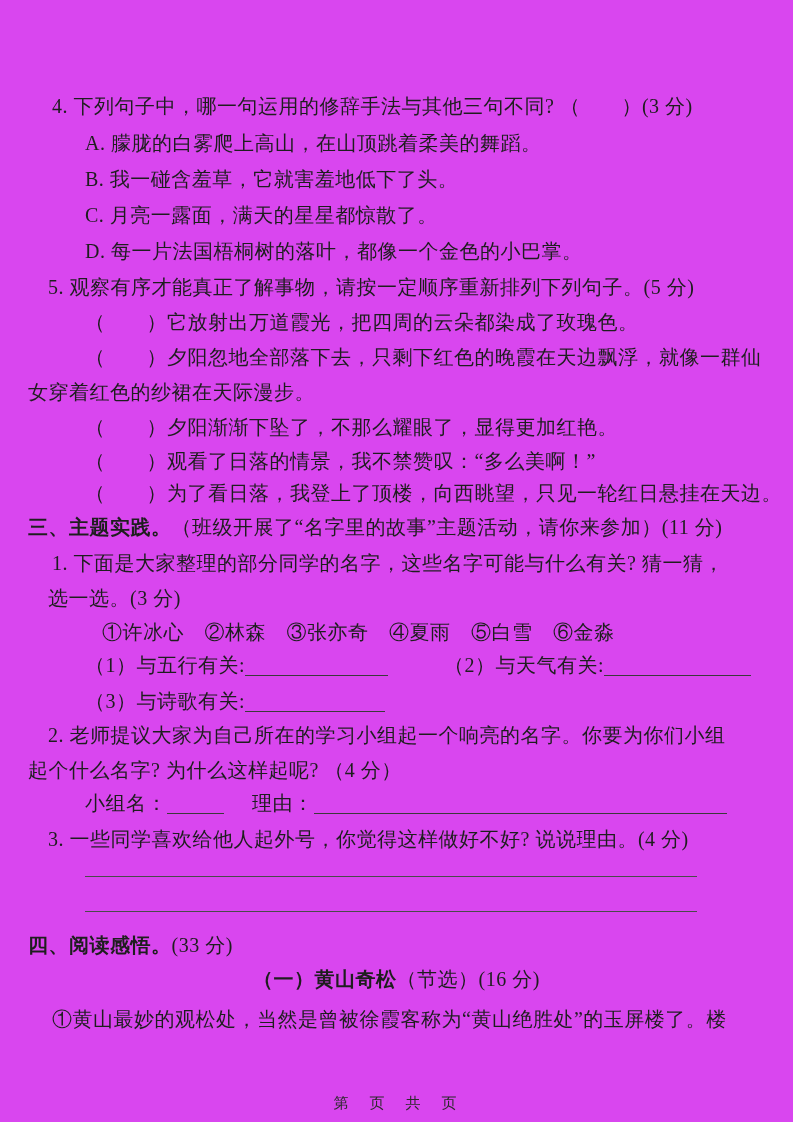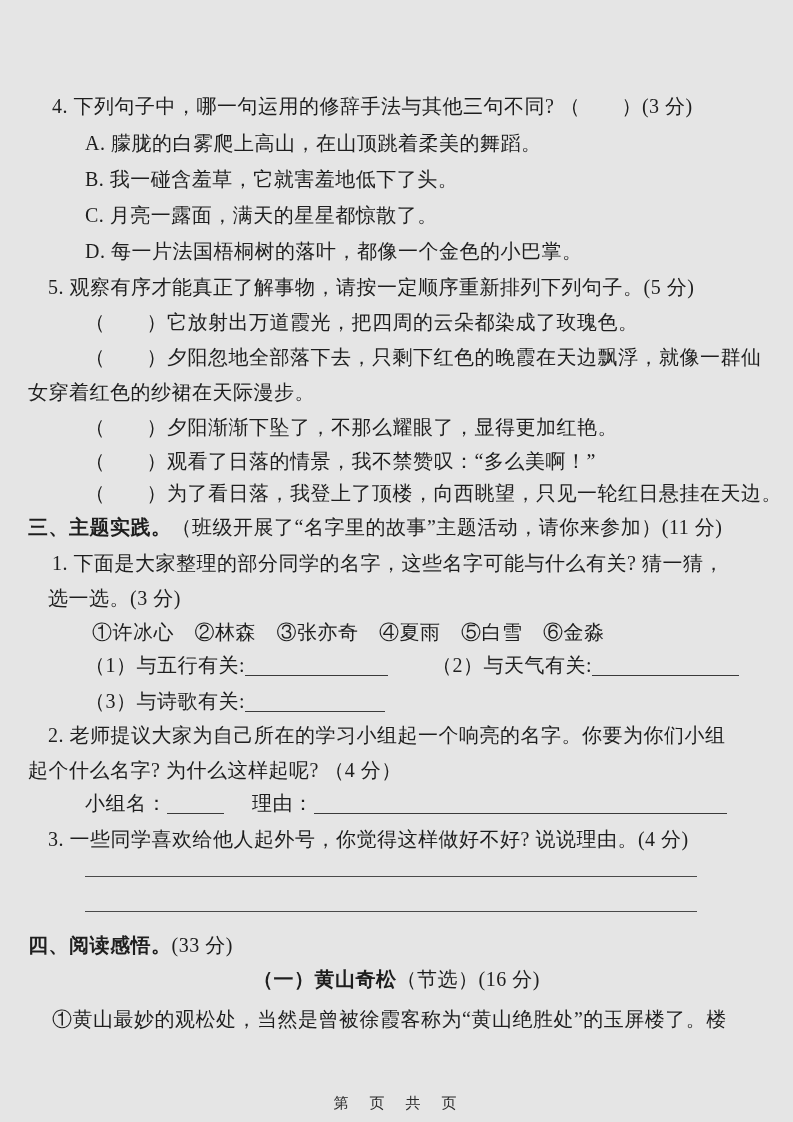--- a/index.html
+++ b/index.html
@@ -7,21 +7,21 @@
     padding: 0;
     width: 793px;
     height: 1122px;
     background: #ffffff;
     overflow: hidden;
   }
   #paper {
     position: relative;
     width: 793px;
     height: 1122px;
-    background: #e5e5e5;
+    background: #d946ef;
     font-family: "Liberation Serif", "DejaVu Serif", serif;
     color: #1e1e1e;
   }
   .ln {
     position: absolute;
     font-size: 20px;
     line-height: 26px;
     letter-spacing: 0.5px;
     white-space: nowrap;
   }
@@ -30,21 +30,21 @@
     display: inline-block;
     border-bottom: 1.6px solid #3a3a3a;
     height: 20px;
     vertical-align: -4px;
   }
   .w143 { width: 143px; }
   .w147 { width: 147px; }
   .w140 { width: 140px; }
   .w57  { width: 57px; }
   .w413 { width: 413px; }
-  .gap40 { margin-left: 44px; }
+  .gap40 { margin-left: 56px; }
   .gap28 { margin-left: 28px; }
   .ans-line {
     position: absolute;
     left: 85px;
     width: 612px;
     border-top: 1.6px solid #4a4a4a;
     height: 0;
   }
   .centered {
     left: 0;
@@ -75,21 +75,21 @@
   <div class="ln" style="top:379px; left:28px;">女穿着红色的纱裙在天际漫步。</div>
   <div class="ln" style="top:448px; left:85px;">（　　）观看了日落的情景，我不禁赞叹：“多么美啊！”</div>
   <div class="ln" style="top:480px; left:85px;">（　　）为了看日落，我登上了顶楼，向西眺望，只见一轮红日悬挂在天边。</div>
 
   <div class="ln" style="top:514px; left:28px;">
     <span class="bold">三、主题实践。</span><span>（班级开展了“名字里的故事”主题活动，请你来参加）(11 分)</span>
   </div>
 
   <div class="ln" style="top:550px; left:52px;">1. 下面是大家整理的部分同学的名字，这些名字可能与什么有关? 猜一猜，</div>
   <div class="ln" style="top:585px; left:28px;margin-left:20px;">选一选。(3 分)</div>
-  <div class="ln" style="top:619px; left:92px;">①许冰心　②林森　③张亦奇　④夏雨　⑤白雪　⑥金淼</div>
+  <div class="ln" style="top:619px; left:102px;">①许冰心　②林森　③张亦奇　④夏雨　⑤白雪　⑥金淼</div>
   <div class="ln" style="top:652px; left:85px;">
     <span>（1）与五行有关:</span><span class="u w143"></span><span class="gap40">（2）与天气有关:</span><span class="u w147"></span>
   </div>
   <div class="ln" style="top:688px; left:85px;">
     <span>（3）与诗歌有关:</span><span class="u w140"></span>
   </div>
 
   <div class="ln" style="top:722px; left:48px;">2. 老师提议大家为自己所在的学习小组起一个响亮的名字。你要为你们小组</div>
   <div class="ln" style="top:757px; left:28px;">起个什么名字? 为什么这样起呢? （4 分）</div>
   <div class="ln" style="top:790px; left:85px;">

